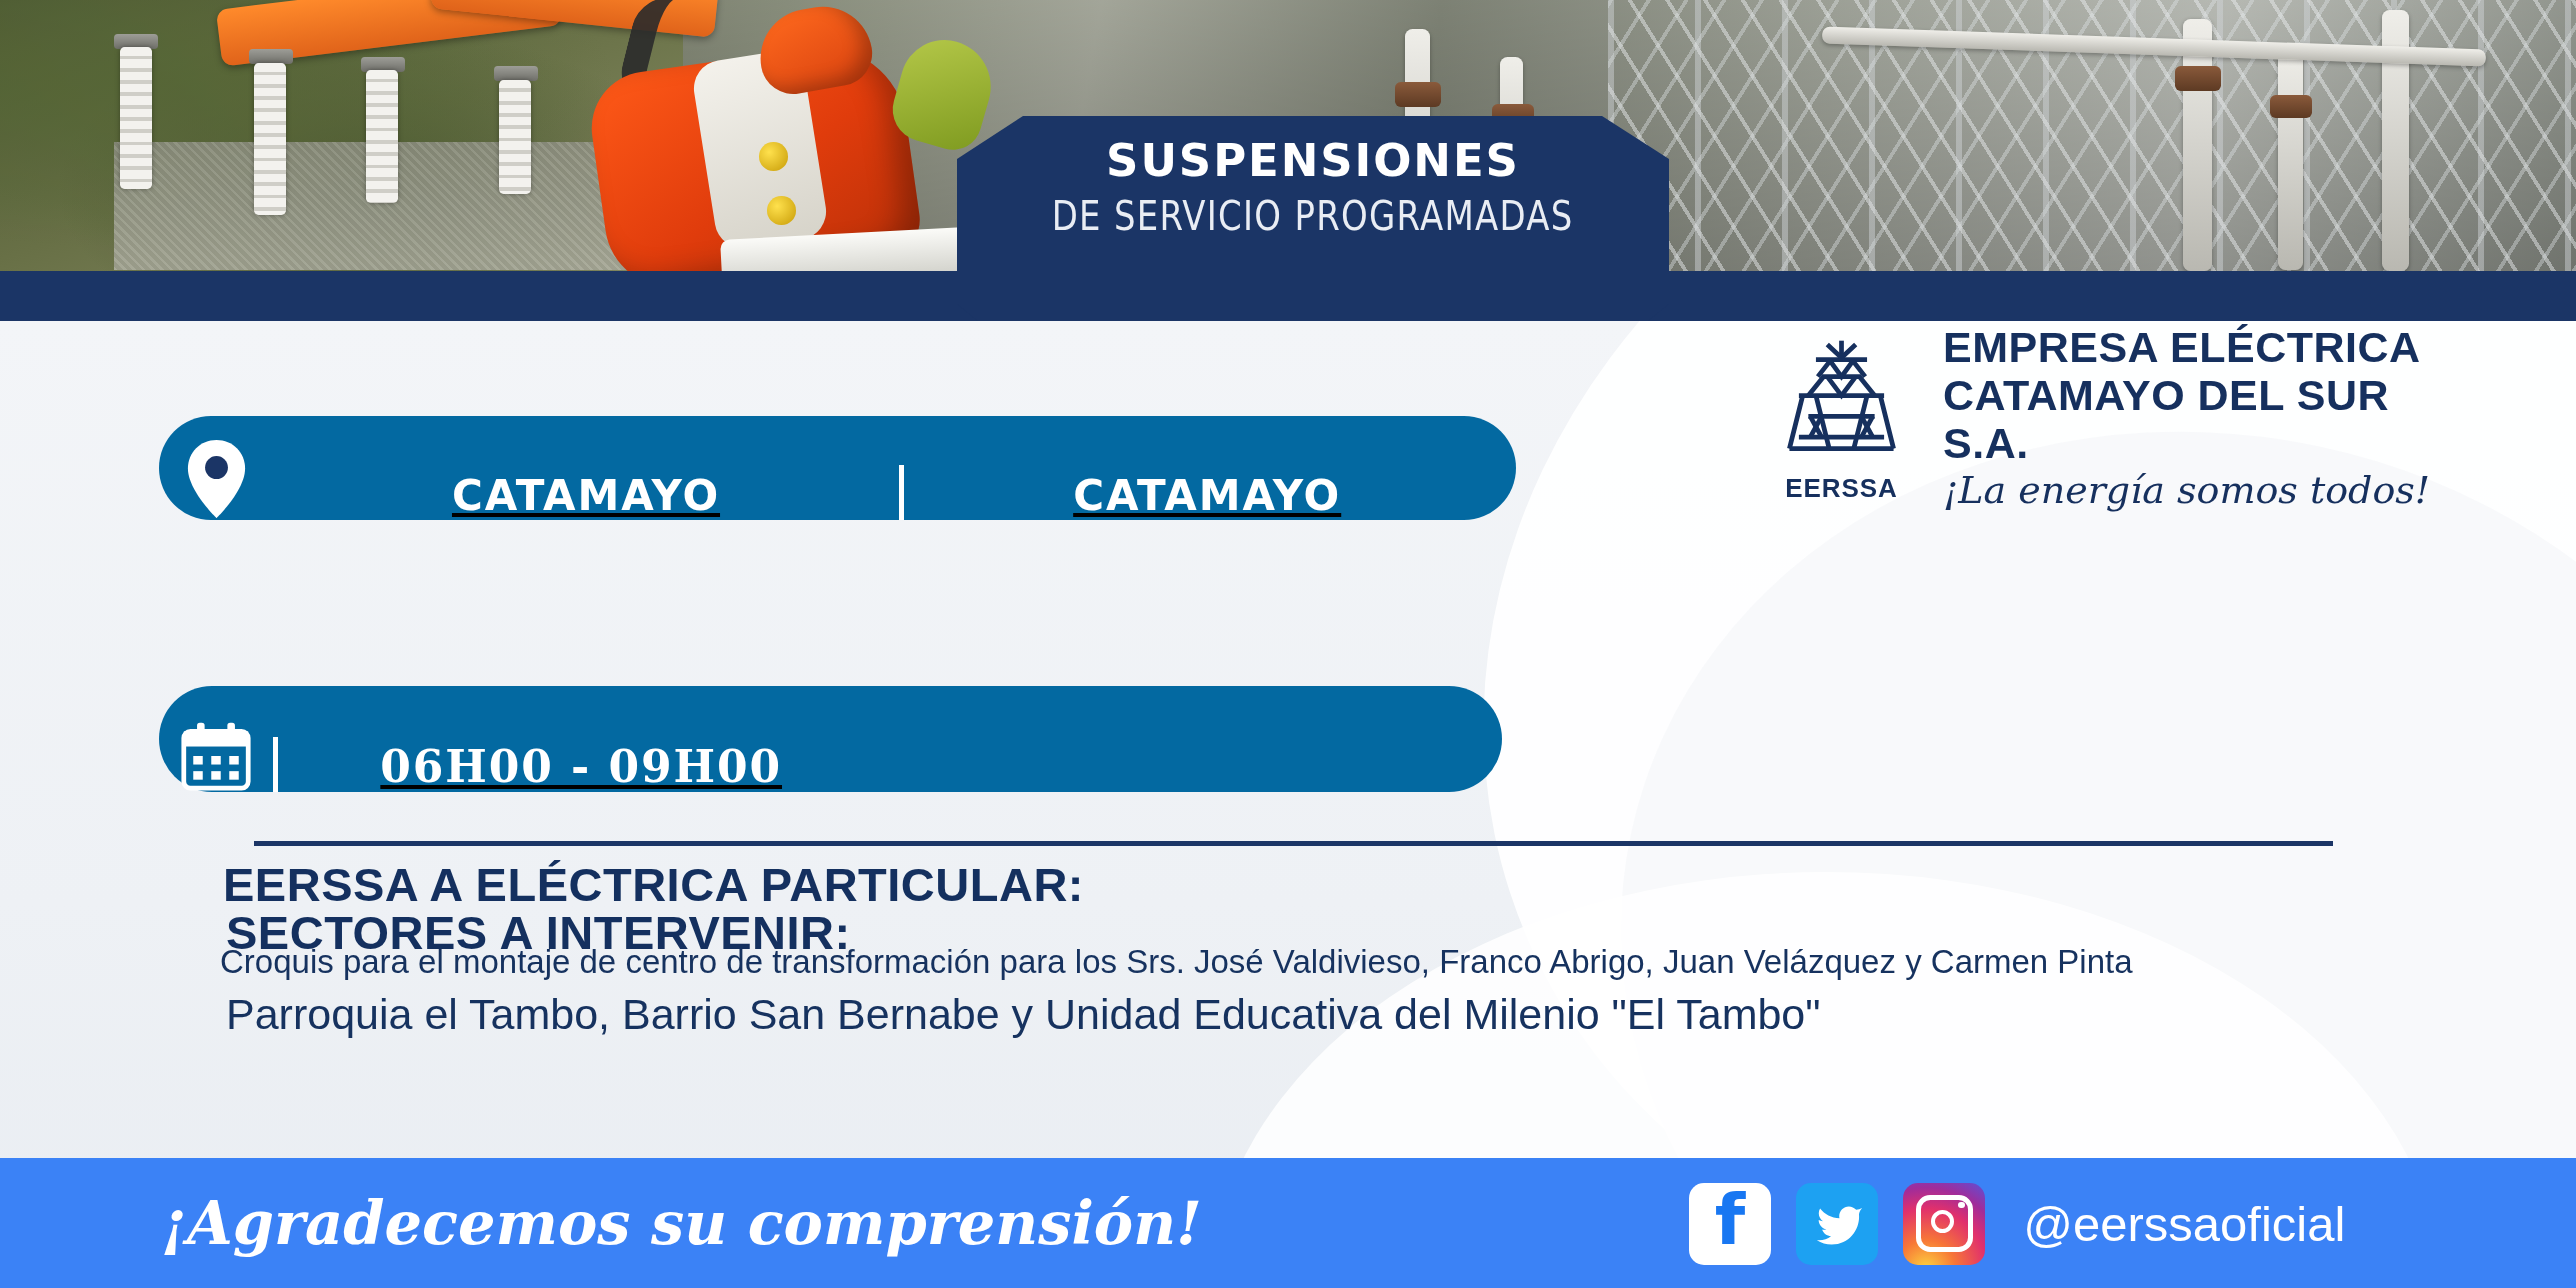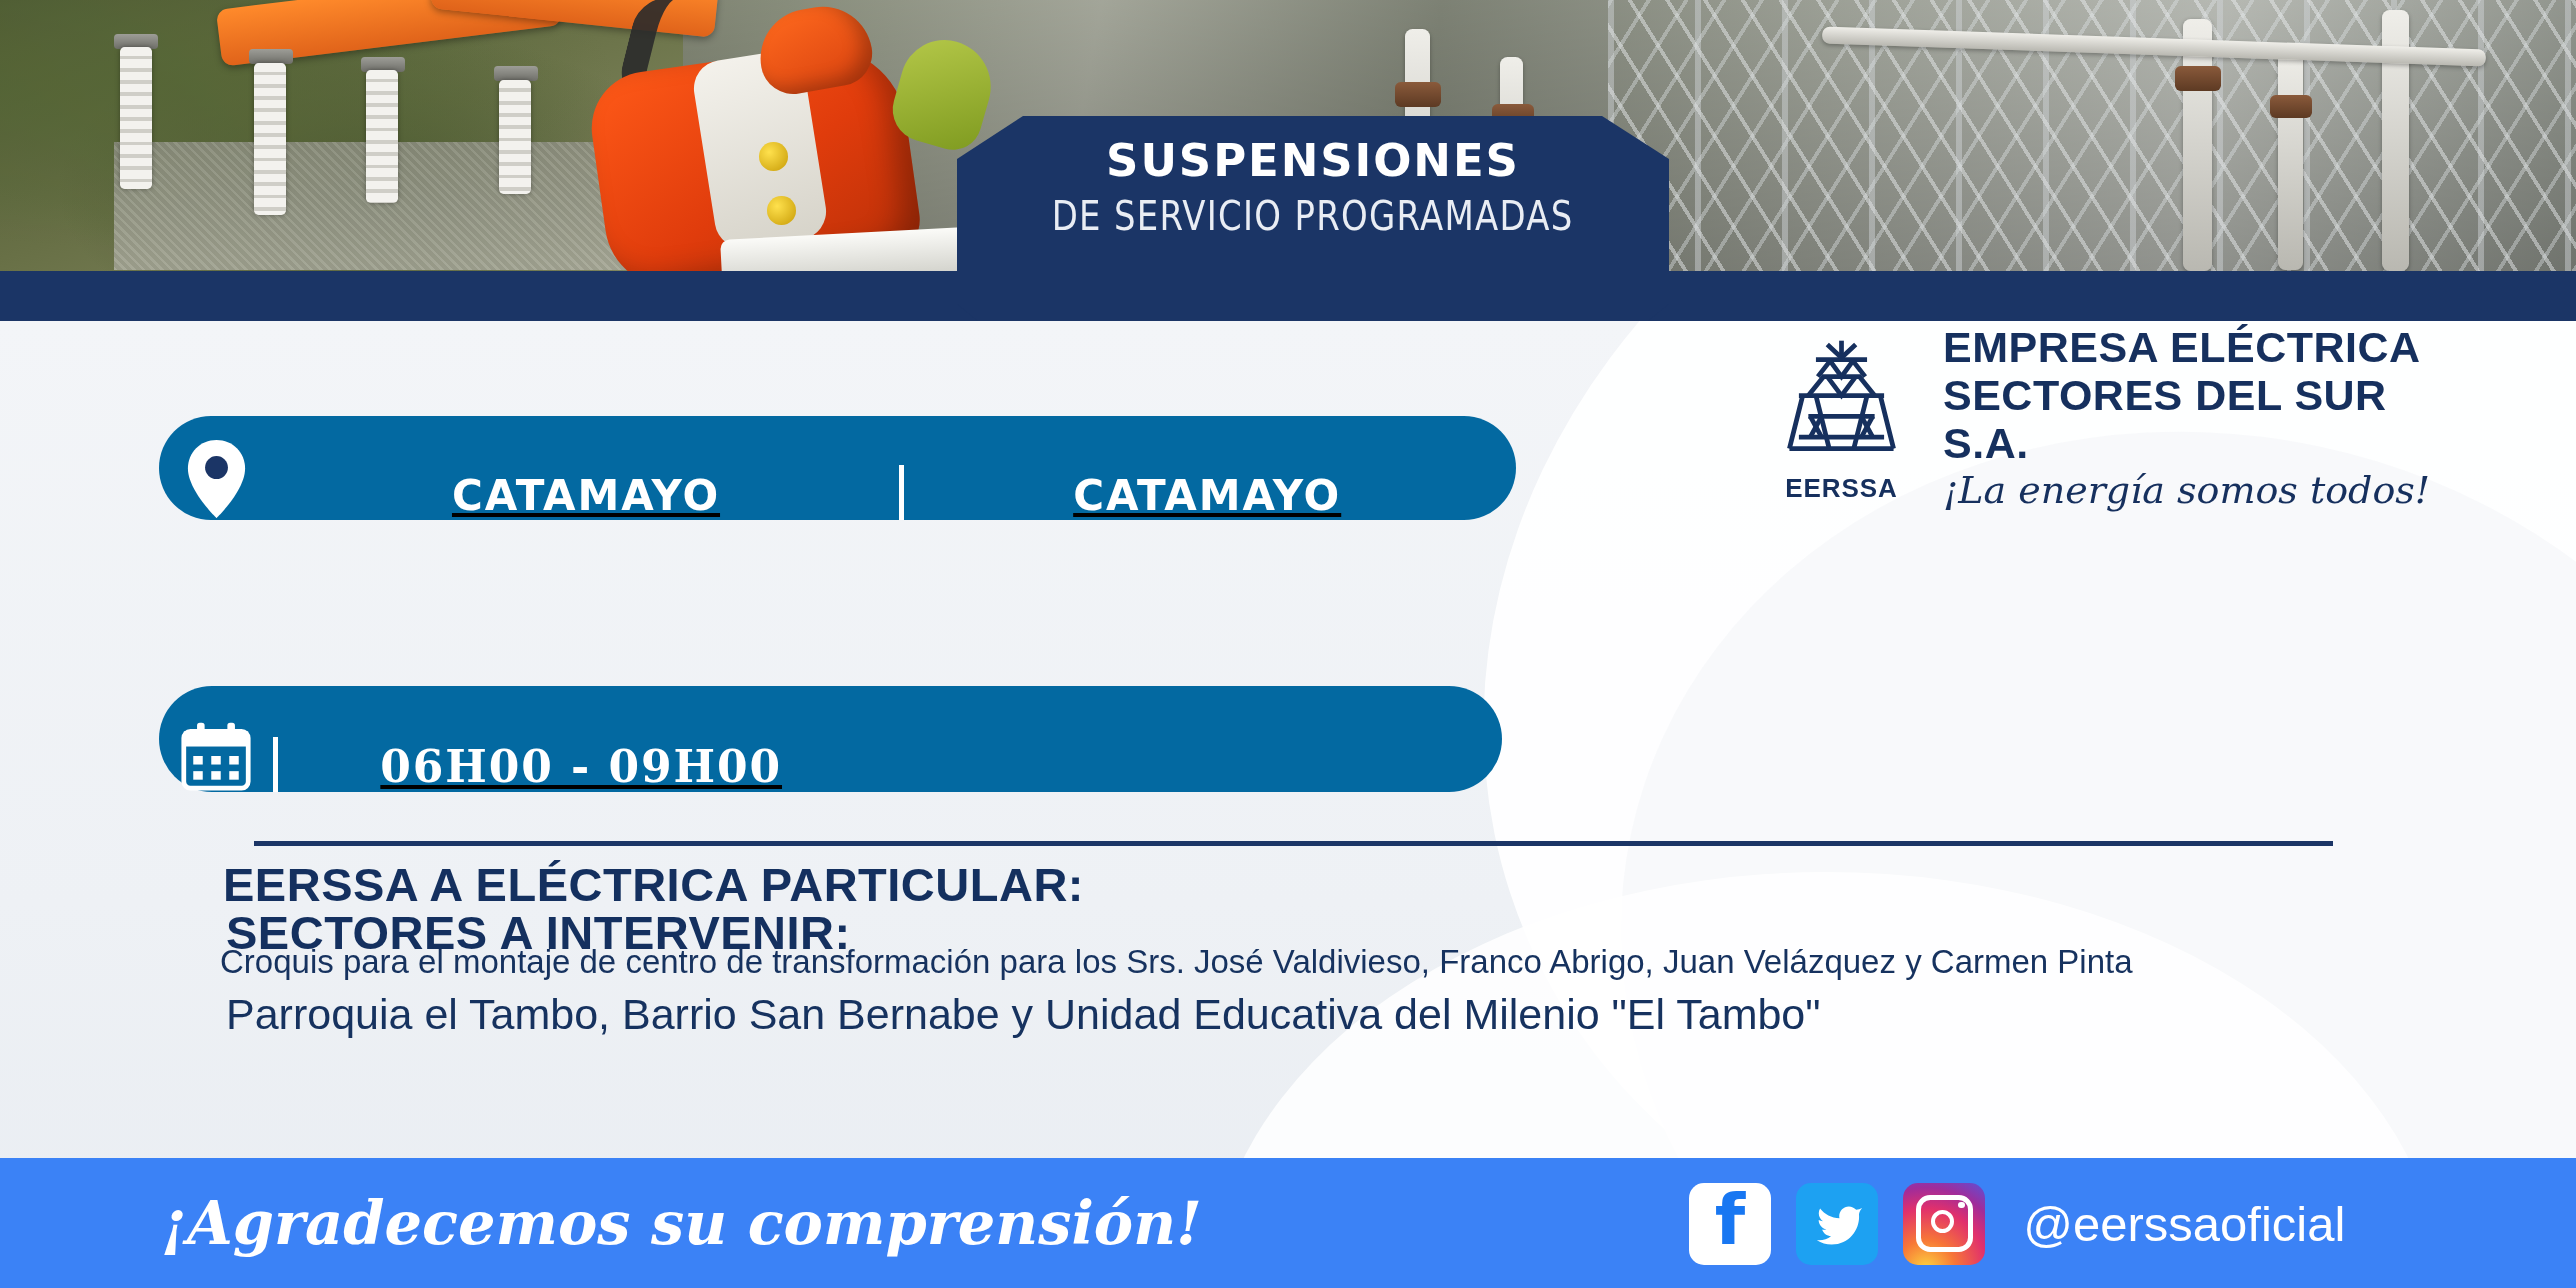--- a/index.html
+++ b/index.html
@@ -521,21 +521,21 @@
           <path d="M40 108 L130 108"></path>
           <path d="M52 86 L64 108 M118 86 L106 108"></path>
           <path d="M64 86 L52 108 M106 86 L118 108"></path>
           <path d="M30 120 L140 120"></path>
         </g>
       </svg>
       <div class="logo-eerssa">EERSSA</div>
     </div>
     <div class="logo-text">
       <div class="logo-l1">EMPRESA ELÉCTRICA</div>
-      <div class="logo-l2">SECTORES DEL SUR S.A.</div>
+      <div class="logo-l2">CATAMAYO DEL SUR S.A.</div>
       <div class="logo-slogan">¡La energía somos todos!</div>
     </div>
   </div>
 
   <div class="content">
 
     <div class="pill" id="location-pill">
       <div class="pill-icon">
         <svg width="63" height="82" viewBox="0 0 66 86" aria-hidden="true">
           <path d="M33 2 C16 2 3 15 3 32 C3 55 33 84 33 84 C33 84 63 55 63 32 C63 15 50 2 33 2 Z" fill="#ffffff"></path>

